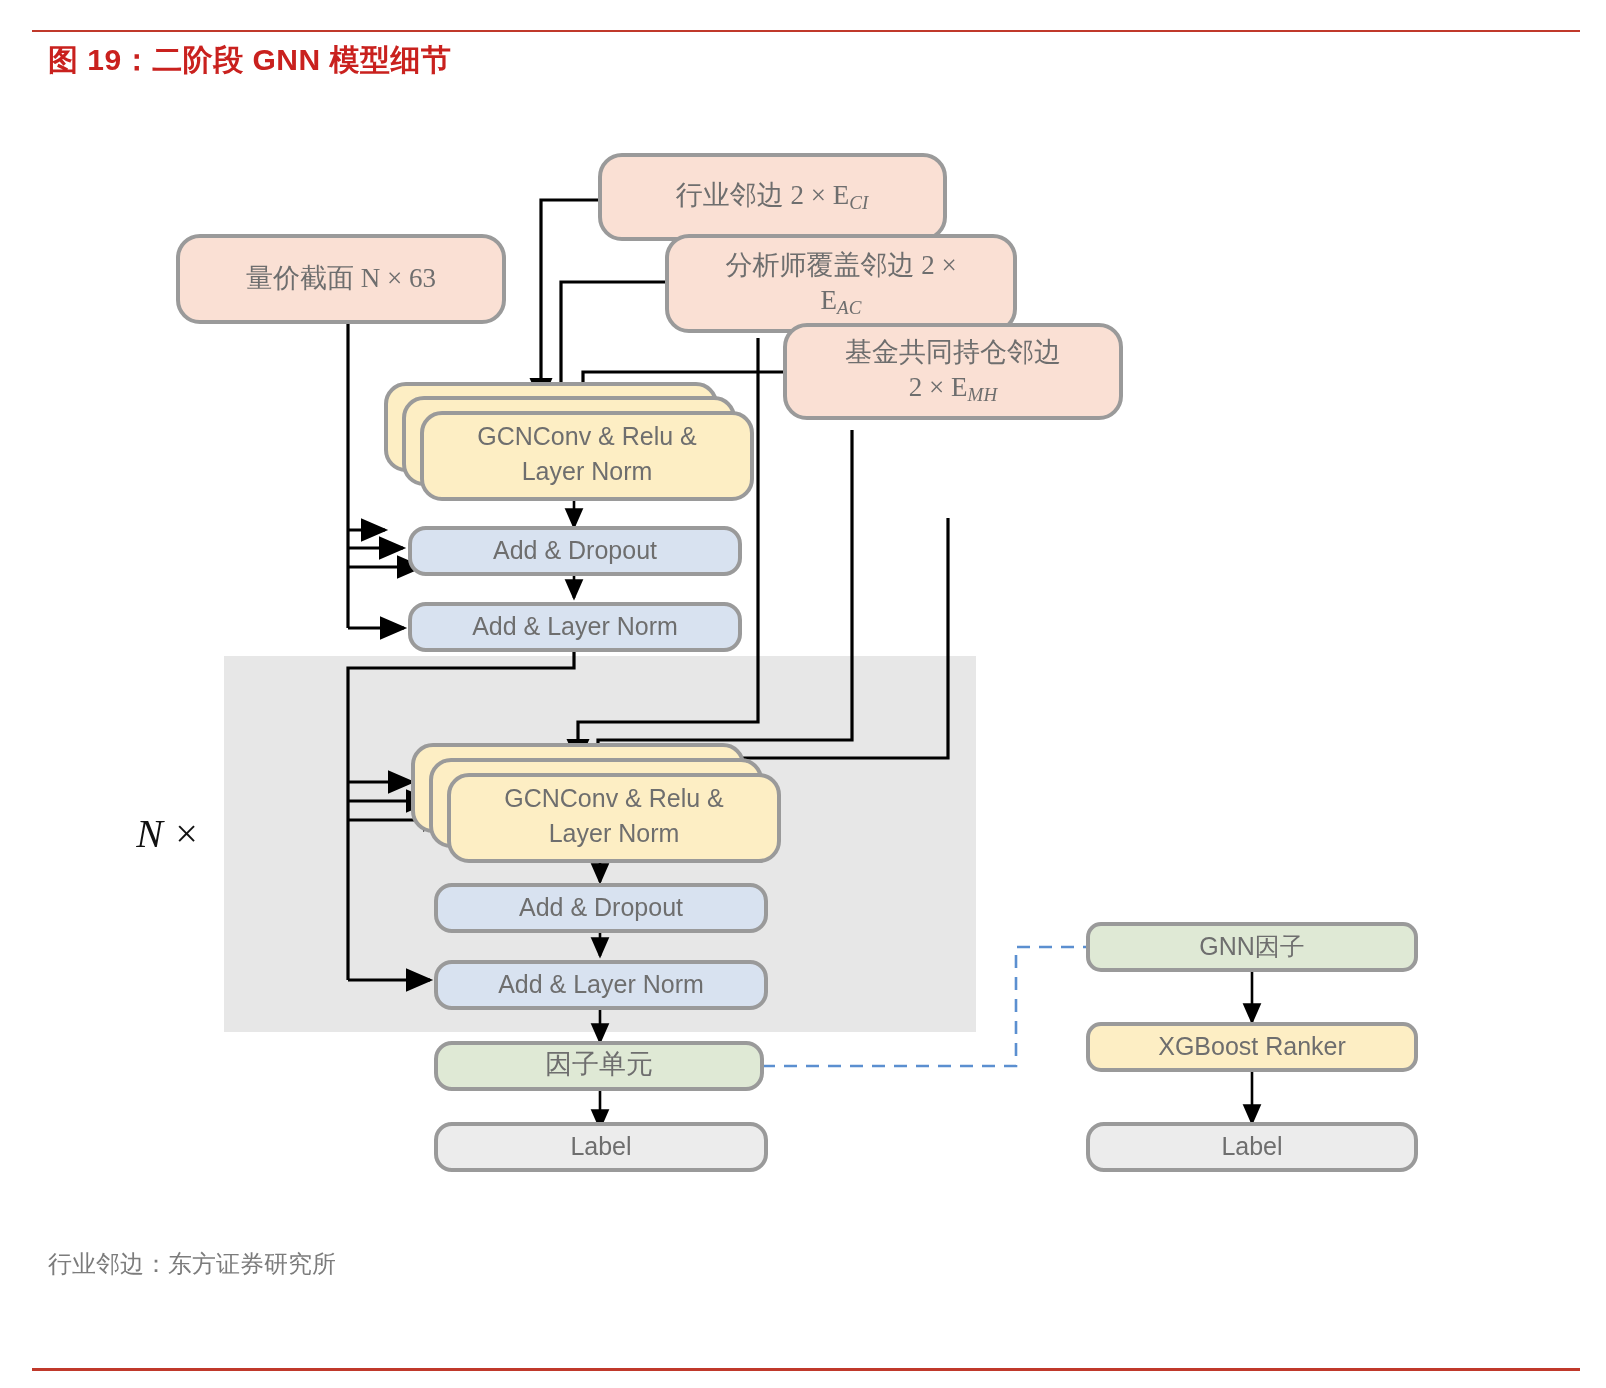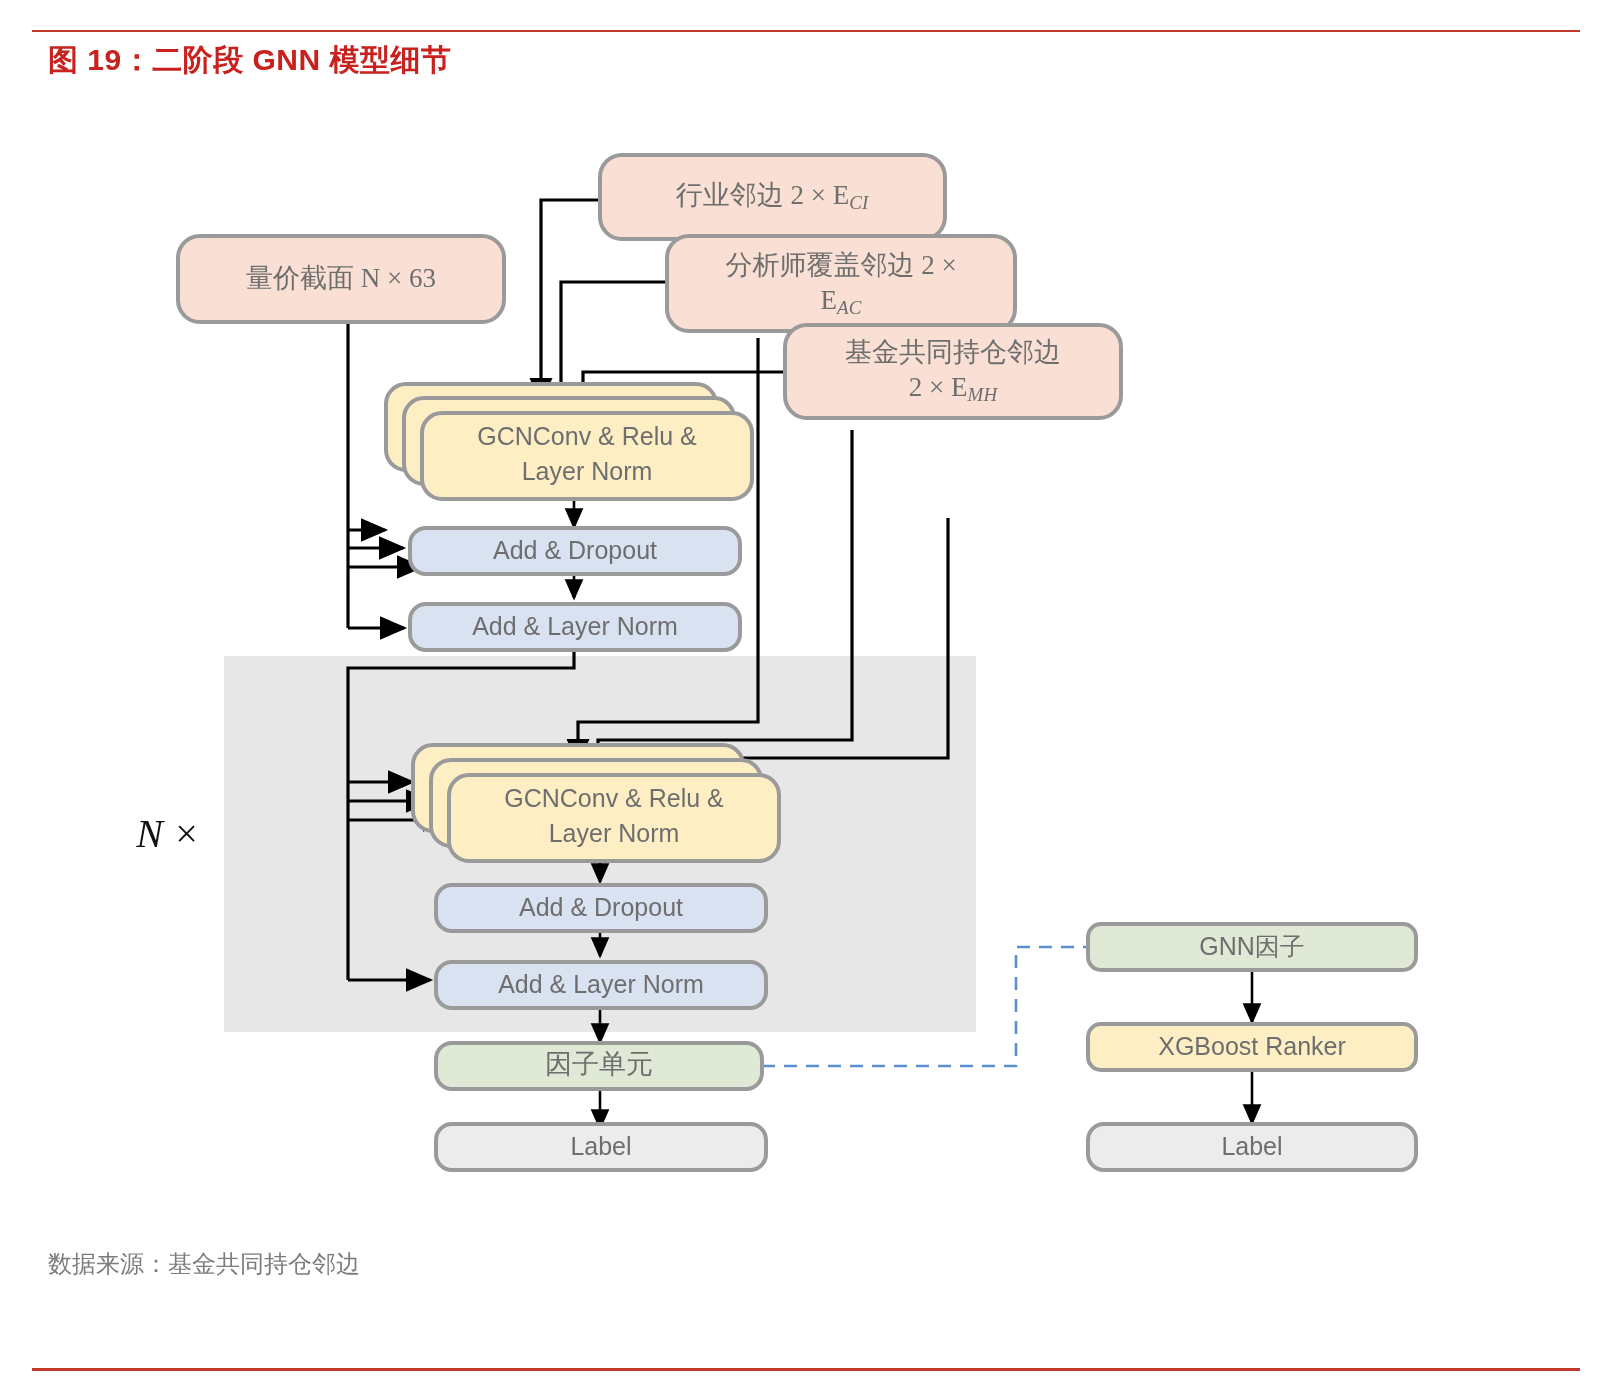--- a/index.html
+++ b/index.html
@@ -254,17 +254,17 @@
       <text class="nodeText" x="1252" y="948">XGBoost Ranker</text>
     </g>
 
     <g>
       <rect class="boxstroke" x="1088" y="1024" width="328" height="46" rx="16" fill="#ececec"></rect>
       <text class="nodeText" x="1252" y="1048">Label</text>
     </g>
 
   </svg>
 
-  <div class="source-note">数据来源：基金共同持仓邻边</div>
+  <div class="source-note">行业邻边：东方证券研究所</div>
 
   <div class="rule-bottom"></div>
 
 </div>
 
 </body></html>

